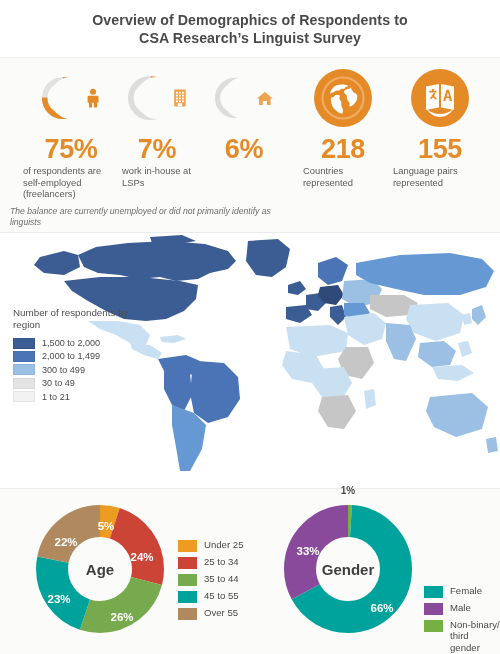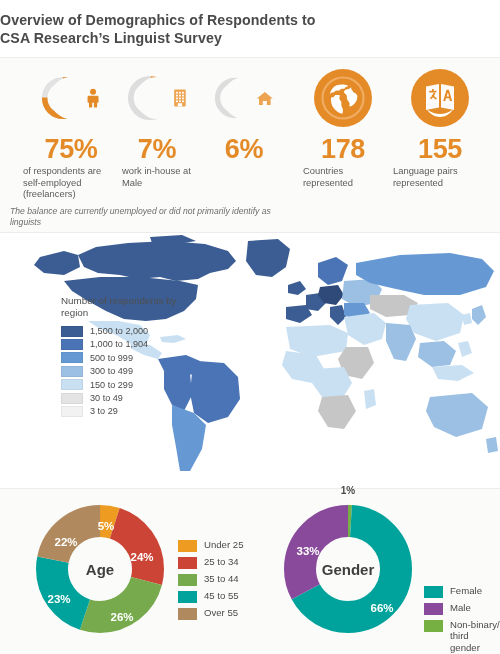--- a/index.html
+++ b/index.html
@@ -13,21 +13,21 @@
     position: relative;
     width: 500px; height: 654px;
     background: #fdfdfc;
   }
 
   
   .title-band {
     position: absolute; left: 0; top: 0; width: 500px; height: 58px;
     background: #ffffff;
     display: flex; flex-direction: column;
-    align-items: flex-start; justify-content: center;
+    align-items: center; justify-content: center;
   }
   .title-line {
     font-size: 14.2px; font-weight: bold; color: #4a4a4a;
     letter-spacing: .1px; line-height: 18px; text-align: center;
   }
 
   
   .stats-band {
     position: absolute; left: 0; top: 58px; width: 500px; height: 174px;
     background: #fbfbfa;
@@ -60,21 +60,21 @@
   .divider {
     position: absolute; left: 0; width: 500px; height: 1px;
     background: #ececec;
   }
 
   
   .map-band {
     position: absolute; left: 0; top: 233px; width: 500px; height: 255px;
     background: #ffffff; overflow: hidden;
   }
-  .map-legend { position: absolute; left: 13px; top: 62px; width: 118px; z-index: 6; margin-left: 48px; }
+  .map-legend { position: absolute; left: 13px; top: 74px; width: 118px; z-index: 6; }
   .legend-title {
     font-size: 9.8px; color: #4f4f4f; line-height: 12.2px; margin-bottom: 5px;
   }
   .legend-row { display: flex; align-items: center; height: 13.4px; }
   .legend-swatch {
     width: 22px; height: 11px; margin-right: 7px; flex: 0 0 auto;
     border: 1px solid rgba(0,0,0,0.05);
   }
   .legend-label { font-size: 9.1px; color: #4a4a4a; white-space: nowrap; }
 
@@ -143,21 +143,21 @@
               <rect x="7.9" y="11.4" width="2.3" height="2.3"></rect>
               <rect x="11.8" y="11.4" width="2.3" height="2.3"></rect>
             <rect x="4" y="15.1" width="2.3" height="2.3"></rect>
               <rect x="7.9" y="15.1" width="2.3" height="2.3"></rect>
               <rect x="11.8" y="15.1" width="2.3" height="2.3"></rect>
             <rect x="6.2" y="18.8" width="5.6" height="4.2"></rect>
           </g>
         </svg>
       </div>
       <div class="stat-num">7%</div>
-      <div class="stat-cap">work in-house at Male</div>
+      <div class="stat-cap">work in-house at LSPs</div>
     </div>
 
     <div class="stat" style="left:204px; width:80px;">
       <div class="stat-ring">
         <svg width="60" height="60" viewBox="0 0 60 60">
           <circle cx="30" cy="30" r="25" fill="none" stroke="#dddddd" stroke-width="7.5"></circle>
           <circle cx="30" cy="30" r="25" fill="none" stroke="#eda450" stroke-width="7.5" stroke-dasharray="9.4 147.7" stroke-dashoffset="0" transform="rotate(-85 30 30)"></circle>
         </svg>
         <div class="ring-hole"></div>
         <svg class="stat-icon" width="25" height="21" viewBox="0 0 25 21">
@@ -172,21 +172,21 @@
         <svg width="60" height="60" viewBox="0 0 60 60">
           <circle cx="30" cy="30" r="29" fill="#e48b28"></circle>
           <circle cx="30" cy="30" r="20.5" fill="none" stroke="#f0ac63" stroke-width="2.2"></circle>
           <g fill="#ffffff">
             <path d="M23.6 17.3c2.6-.9 5.6-1.1 8.3-.6 1.3.2 2.6.7 3.7 1.4-.9.4-1.9.4-2.8.8-.8.4-1 1.5-1.9 1.8-.9.3-1.9 0-2.8.3-.8.3-1.2 1.2-2 1.5-1 .4-2.2-.2-3.2.2-.9.3-1.4 1.3-2.3 1.6-.8.3-1.7 0-2.4.4-.7.4-.9 1.3-1.5 1.8.8-3.9 3.2-7.5 6.9-9.2z"></path>
             <path d="M18.2 29.5c.7-.4 1.6-.1 2.4-.5.8-.5 1-1.6 1.9-1.9 1.3-.5 2.8.2 4.1-.2.5 1.2-.3 2.4-.2 3.6.1 1.3 1.4 2.1 1.8 3.3.4 1.2 0 2.5.2 3.8.2 1.5 1.3 2.7 1.5 4.2.2 1.3-.2 2.6-.5 3.9-5.3-1-9.7-5.3-11-10.5-.5-1.9-.6-3.9-.2-5.7z"></path>
             <path d="M38.2 21.3c1.2.6 1.5 2.1 2.4 3 .9.9 2.4 1.1 3.1 2.2.8 1.2.7 2.8.4 4.2-.4 2-1.5 3.8-2.9 5.2-1.3 1.3-2.9 2.3-4.6 2.9-.3-1.3.2-2.7-.2-4-.4-1.4-1.8-2.2-2.3-3.6-.4-1.3.1-2.8-.5-4-.6-1.1-2.1-1.4-2.5-2.6-.3-1.1.5-2.2 1.4-2.8 1.1-.8 2.6-.6 3.8-1.1.7-.3 1.2-1 1.9-1.4z"></path>
           </g>
         </svg>
       </div>
-      <div class="stat-num">178</div>
+      <div class="stat-num">218</div>
       <div class="stat-cap">Countries represented</div>
     </div>
 
     <div class="stat" style="left:393px; width:94px;">
       <div class="stat-ring">
         <svg width="60" height="60" viewBox="0 0 60 60">
           <circle cx="30" cy="30" r="29" fill="#e48b28"></circle>
           <g fill="#ffffff">
             <path d="M16 18.5 29 16v23.5l-13 2.6z" opacity="0.97"></path>
             <path d="M44 18.5 31 16v23.5l13 2.6z" opacity="0.97"></path>
@@ -258,41 +258,33 @@
     </svg>
 
     <div class="map-legend">
       <div class="legend-title">Number of respondents by region</div>
       <div class="legend-row">
         <span class="legend-swatch" style="background:#3c5d93"></span>
         <span class="legend-label">1,500 to 2,000</span>
       </div>
       <div class="legend-row">
         <span class="legend-swatch" style="background:#4a74b5"></span>
-        <span class="legend-label">1,000 to 1,904</span>
-      </div>
-      <div class="legend-row">
-        <span class="legend-swatch" style="background:#6699d4"></span>
-        <span class="legend-label">500 to 999</span>
+        <span class="legend-label">2,000 to 1,499</span>
       </div>
       <div class="legend-row">
         <span class="legend-swatch" style="background:#9bc0e4"></span>
         <span class="legend-label">300 to 499</span>
       </div>
       <div class="legend-row">
-        <span class="legend-swatch" style="background:#c9e0f2"></span>
-        <span class="legend-label">150 to 299</span>
-      </div>
-      <div class="legend-row">
         <span class="legend-swatch" style="background:#e4e4e4"></span>
         <span class="legend-label">30 to 49</span>
       </div>
       <div class="legend-row">
         <span class="legend-swatch" style="background:#f2f2f2"></span>
-        <span class="legend-label">3 to 29</span>
+        <span class="legend-label">1 to 21</span>
       </div>
     </div>
   </div>
   <div class="divider" style="top:488px;"></div>
 
   <div class="donut-band">
 
     <div class="donut-wrap" style="left:30px; top:10px; width:140px; height:140px;">
       <svg width="140" height="140" viewBox="0 0 140 140">
         <g>

